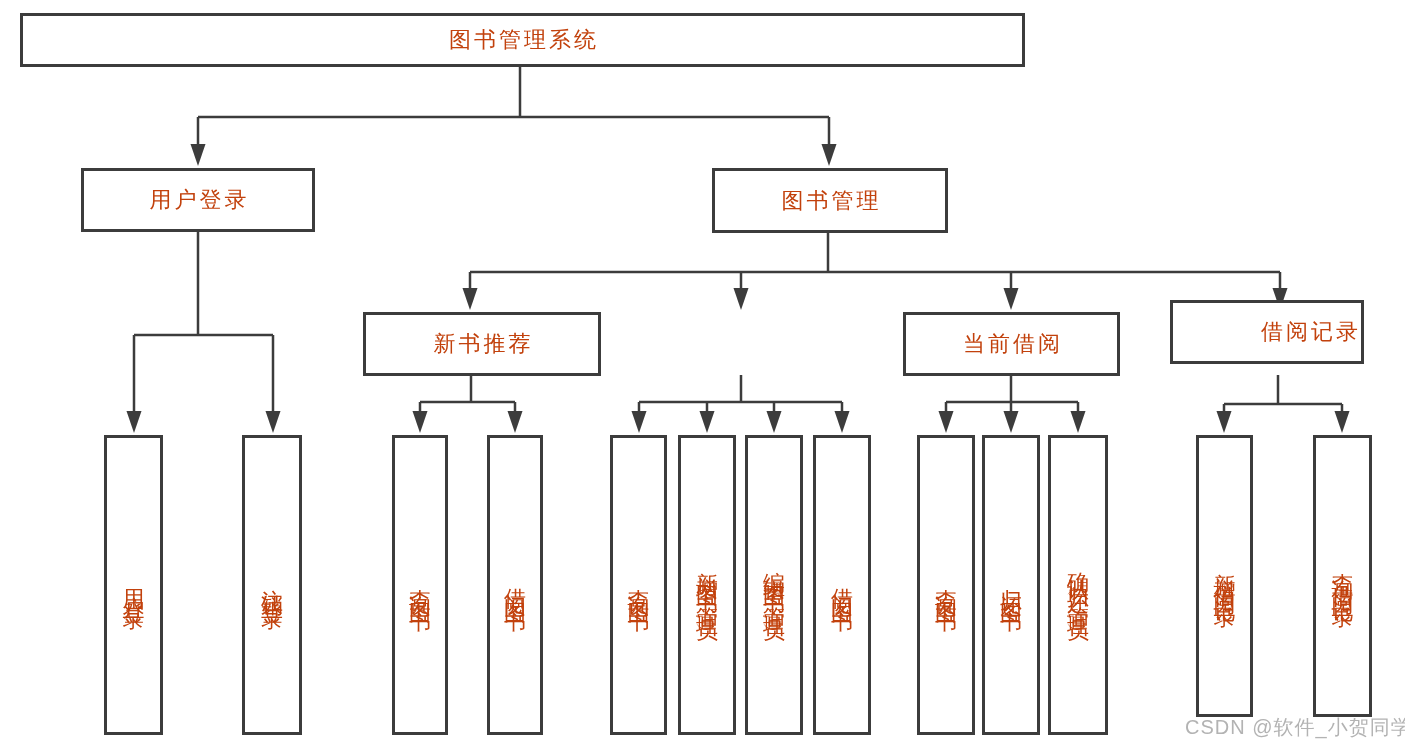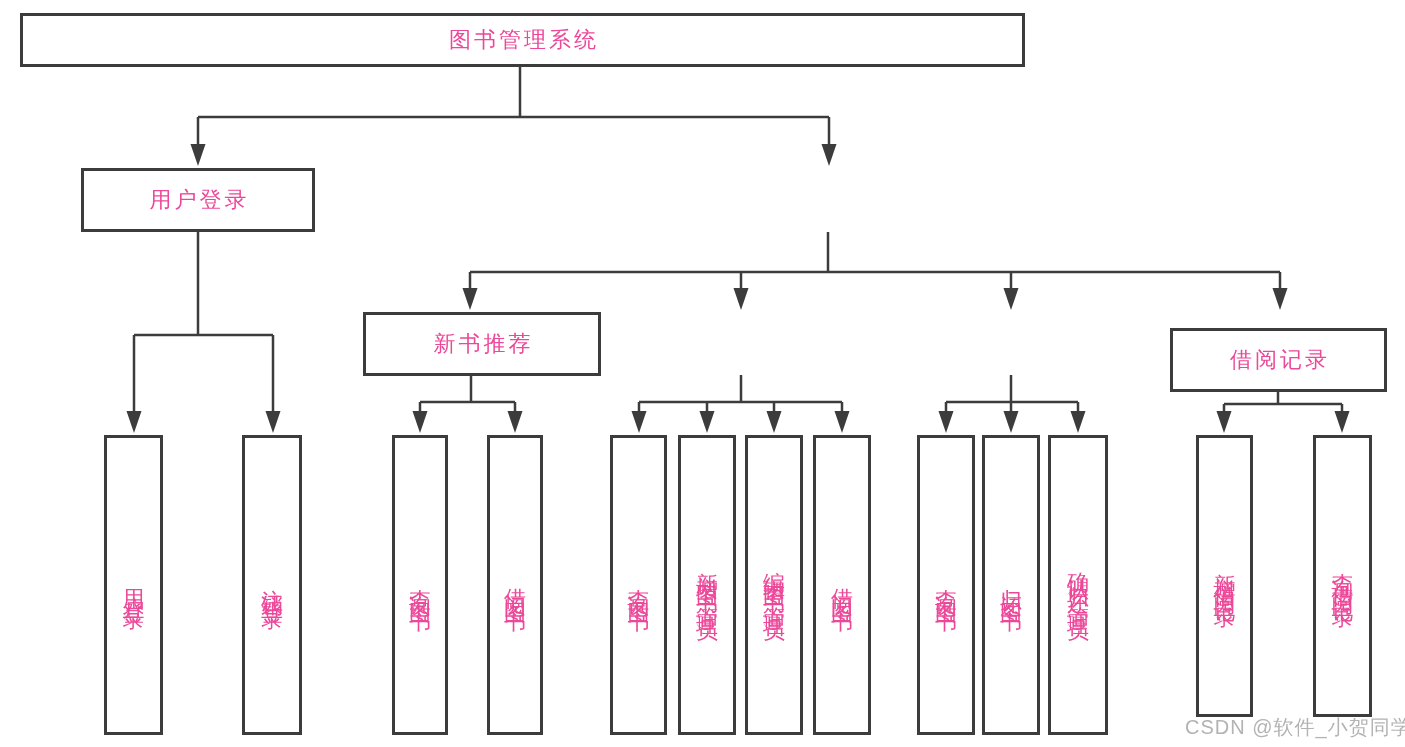--- a/index.html
+++ b/index.html
@@ -12,38 +12,38 @@
   }
   #wires { position:absolute; left:0; top:0; width:1405px; height:747px; }
   .box {
     position:absolute;
     box-sizing:border-box;
     background:#ffffff;
     border:3px solid #3c3c3c;
     display:flex;
     align-items:center;
     justify-content:center;
-    color:#ec4899;
+    color:#c2410c;
     font-size:22px;
     line-height:1;
   }
   .hlabel { letter-spacing:3px; white-space:nowrap; text-indent:3px; }
   .vlabel {
     writing-mode:vertical-rl;
     letter-spacing:7px;
     white-space:nowrap;
   }
   
   .n-root      { left:20px;  top:13px;  width:1005px; height:54px; }
   .n-userlogin { left:81px;  top:168px; width:234px;  height:64px; }
   .n-bookmgmt  { left:712px; top:168px; width:236px;  height:65px; }
   .n-newbooks  { left:363px; top:312px; width:238px;  height:64px; }
   .n-borrow    { left:633px; top:312px; width:216px;  height:64px; }
   .n-current   { left:903px; top:312px; width:217px;  height:64px; }
-  .n-records   { left:1170px;top:328px; width:217px;  height:64px; }
+  .n-records   { left:1170px;top:300px; width:194px;  height:64px;justify-content:flex-end; }
   .l-ul1 { left:104px;  top:435px; width:59px; height:300px; }
   .l-ul2 { left:242px;  top:435px; width:60px; height:300px; }
   .l-nb1 { left:392px;  top:435px; width:56px; height:300px; }
   .l-nb2 { left:487px;  top:435px; width:56px; height:300px; }
   .l-bb1 { left:610px;  top:435px; width:57px; height:300px; }
   .l-bb2 { left:678px;  top:435px; width:58px; height:300px; }
   .l-bb3 { left:745px;  top:435px; width:58px; height:300px; }
   .l-bb4 { left:813px;  top:435px; width:58px; height:300px; }
   .l-cb1 { left:917px;  top:435px; width:58px; height:300px; }
   .l-cb2 { left:982px;  top:435px; width:58px; height:300px; }
@@ -124,23 +124,29 @@
     </g>
   </svg>
 
   <div class="box n-root">
     <span class="hlabel">图书管理系统</span>
   </div>
 
   <div class="box n-userlogin">
     <span class="hlabel">用户登录</span>
   </div>
+  <div class="box n-bookmgmt">
+    <span class="hlabel">图书管理</span>
+  </div>
 
   <div class="box n-newbooks">
     <span class="hlabel">新书推荐</span>
+  </div>
+  <div class="box n-current">
+    <span class="hlabel">当前借阅</span>
   </div>
   <div class="box n-records">
     <span class="hlabel">借阅记录</span>
   </div>
 
   <div class="box l-ul1">
     <span class="vlabel">用户登录</span>
   </div>
   <div class="box l-ul2">
     <span class="vlabel">注销登录</span>

